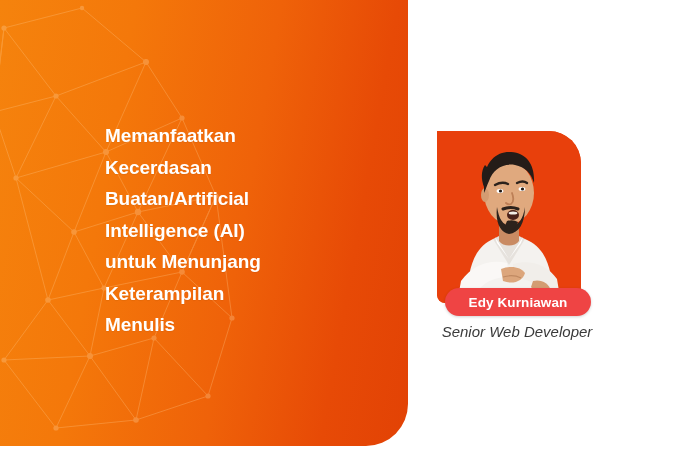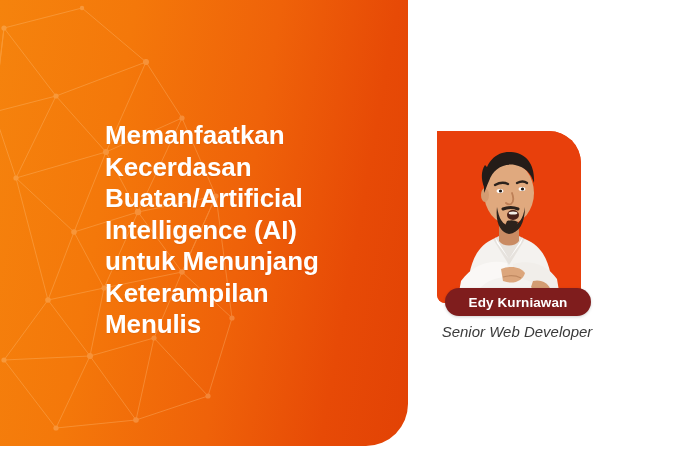--- a/index.html
+++ b/index.html
@@ -32,21 +32,21 @@
   }
   .net line { stroke:#FFC98A; stroke-width:1; }
   .net circle { fill:#FFD7A6; }
 
   
   .headline {
     position:absolute;
     left:105px; top:120px;
     width:270px;
     color:#ffffff;
-    font-size:26px;
+    font-size:19px;
     font-weight:bold;
     line-height:31.5px;
     letter-spacing:-.1px;
     white-space:pre-line;
     text-shadow:0 1px 1px rgba(0,0,0,.06);
   }
 
   
   .speaker {
     position:absolute;
@@ -60,21 +60,21 @@
     border-radius:0 32px 8px 8px;
     overflow:hidden;
   }
   
   .portrait { position:absolute; inset:0; }
 
   .badge {
     position:absolute;
     left:8px; top:157px;
     width:146px; height:28px;
-    background:#7f1d1d;
+    background:#ef4444;
     border-radius:14px;
     display:flex;
     align-items:center;
     justify-content:center;
     box-shadow:0 1px 3px rgba(0,0,0,.18);
   }
   .badge span {
     color:#ffffff;
     font-size:13.5px;
     font-weight:bold;

